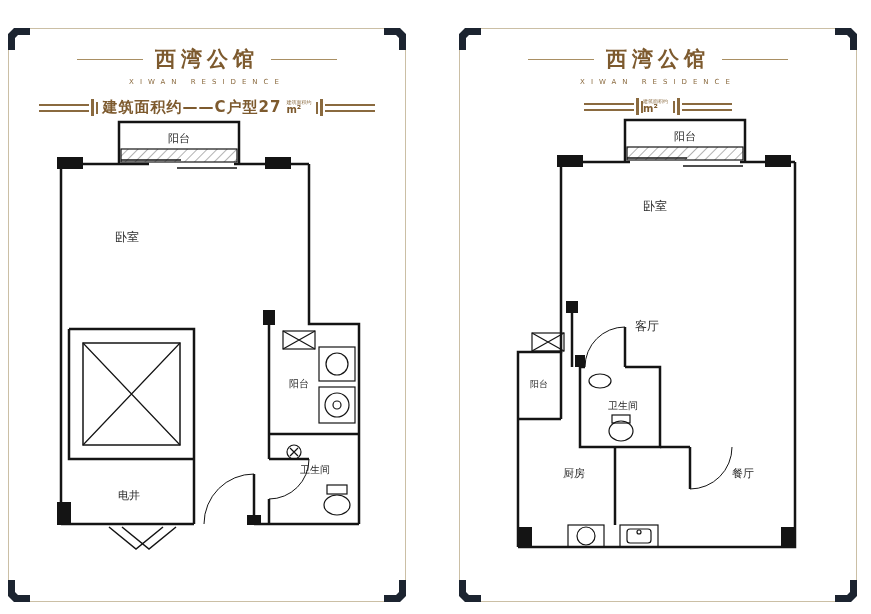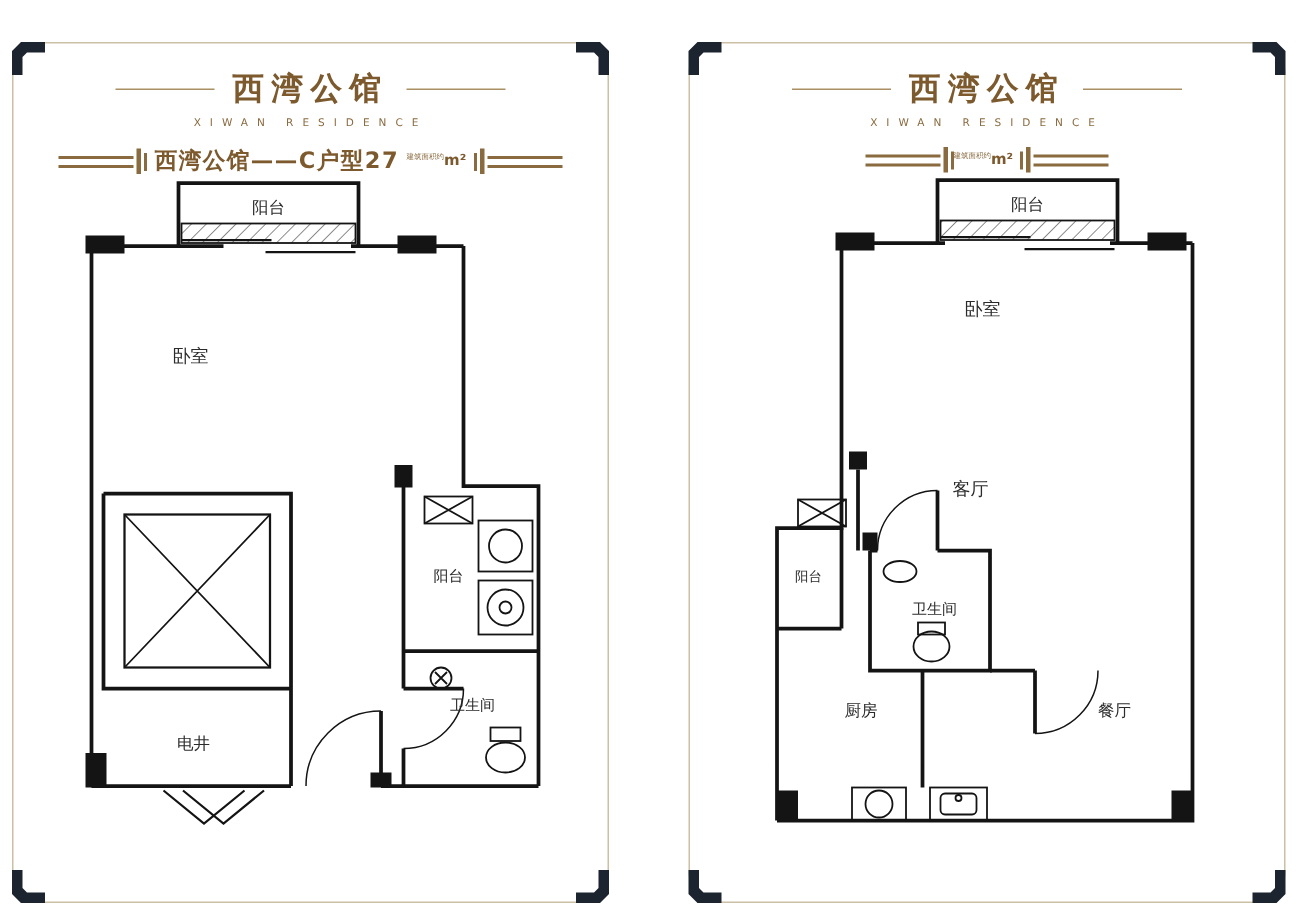--- a/index.html
+++ b/index.html
@@ -15,21 +15,21 @@
   .corner.bl{bottom:-2px;left:-2px;transform:rotate(270deg)}
   .brand{display:flex;align-items:center;justify-content:center;gap:12px;margin-top:16px}
   .brand-line{width:66px;height:1px;background:#a98f63}
   .brand-name{font-family:"DejaVu Serif","Liberation Serif",serif;font-size:21px;color:#7d5a2e;letter-spacing:5px;font-weight:bold;white-space:nowrap}
   .brand-sub{text-align:center;font-size:7px;letter-spacing:6px;color:#8a6a3f;margin-top:5px}
   .titlebar{display:flex;align-items:center;justify-content:center;margin-top:12px;color:#7d5a2e}
   .rail{width:50px;height:8px;border-top:2px solid #8a6a3f;border-bottom:2px solid #8a6a3f}
   .cap{width:3px;height:17px;background:#8a6a3f;margin:0 2px}
   .cap2{width:2px;height:12px;background:#8a6a3f}
   .title-text{font-size:15px;font-weight:bold;margin:0 5px;letter-spacing:1px;white-space:nowrap}
-  .unit-stack{display:inline-flex;flex-direction:row;align-items:flex-start;line-height:1;margin-right:5px}
+  .unit-stack{display:inline-flex;flex-direction:column;align-items:flex-start;line-height:1;margin-right:5px}
   .tiny{font-size:5px;color:#8a6a3f;letter-spacing:0}
   .unit{font-size:10px;font-weight:bold}
   .plan{display:block;margin:2px auto 0}
 </style>
 </head>
 <body>
 
 <div class="panel left">
   <span class="corner tl">
     <svg width="24" height="24" viewBox="0 0 24 24">
@@ -56,21 +56,21 @@
     <span class="brand-line"></span>
     <span class="brand-name">西湾公馆</span>
     <span class="brand-line"></span>
   </div>
   <div class="brand-sub">XIWAN RESIDENCE</div>
 
   <div class="titlebar">
     <span class="rail"></span>
     <span class="cap"></span>
     <span class="cap2"></span>
-    <span class="title-text">西湾公馆——C户型27</span>
+    <span class="title-text">建筑面积约——C户型27</span>
     <span class="unit-stack">
       <span class="tiny">建筑面积约</span>
       <span class="unit">m²</span>
     </span>
     <span class="cap2"></span>
     <span class="cap"></span>
     <span class="rail"></span>
   </div>
 
   <svg class="plan" width="397" height="448" viewBox="0 0 397 448">

